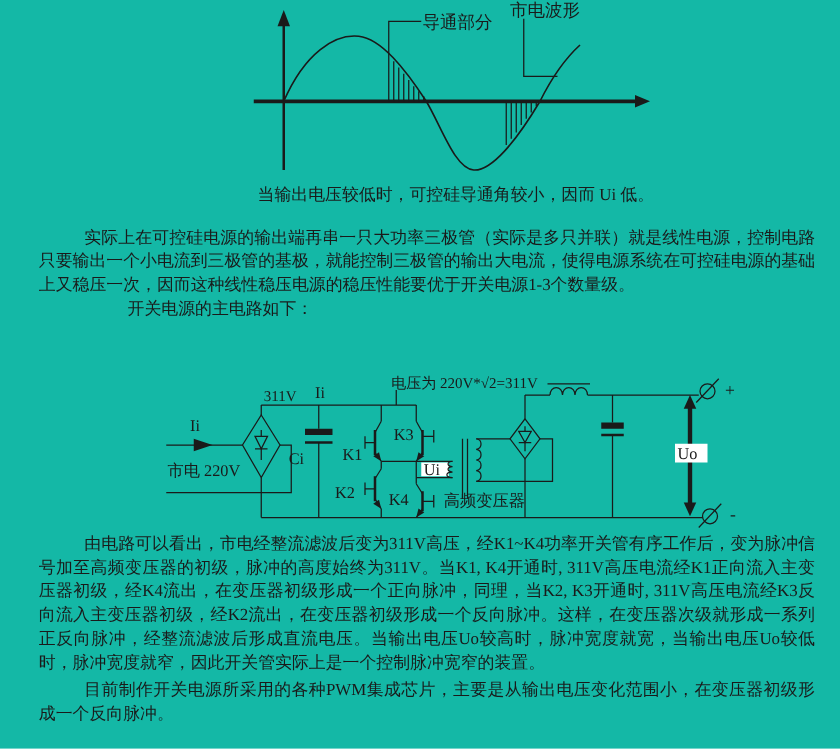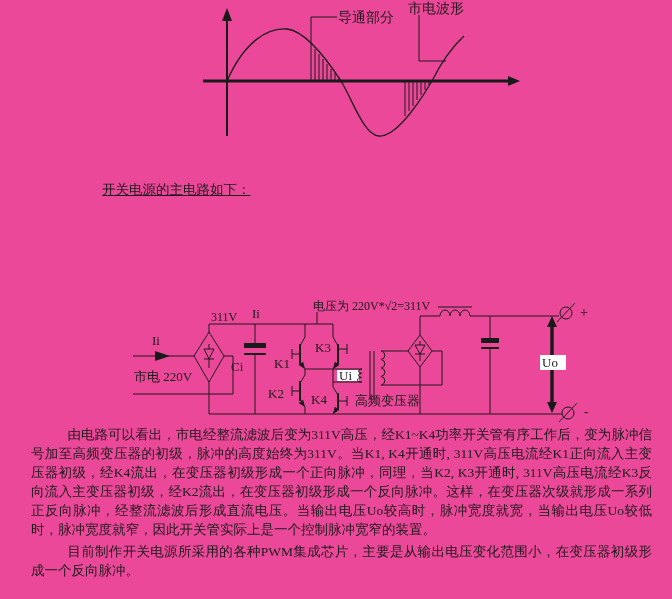--- a/index.html
+++ b/index.html
@@ -1,34 +1,34 @@
 <!DOCTYPE html>
 <html><head>
 <meta charset="utf-8">
 <style>
   html,body{margin:0;padding:0;background:#ffffff;}
-  .page{position:relative;width:672px;height:599px;background:#ec4899;overflow:hidden;
+  .page{position:relative;width:672px;height:599px;background:#14b8a6;overflow:hidden;
         font-family:"Liberation Serif","DejaVu Serif",serif;color:#1a1a1a;}
   svg{position:absolute;left:0;}
   svg line,svg path,svg polyline,svg polygon,svg circle,svg rect{stroke:#1a1a1a;fill:none;stroke-width:1;}
   svg polygon.solid{fill:#1a1a1a;stroke:none;}
   svg rect.solid{fill:#1a1a1a;stroke:none;}
   svg rect.mask{fill:#ffffff;stroke:none;}
   svg text{fill:#1a1a1a;stroke:none;font-family:"Liberation Serif","DejaVu Serif",serif;}
   .cjk13{font-size:13px;}
   .lat12{font-size:12px;}
   .lat13{font-size:13px;}
   .wave-caption{position:absolute;left:206px;top:147px;font-size:13.5px;white-space:nowrap;}
   .textblock{position:absolute;left:31px;width:621px;font-size:13.5px;line-height:19px;}
   .textblock p{margin:0;text-align:justify;text-indent:2.7em;}
   .textblock p.noj{text-align:left;text-indent:0;}
   .tb1{top:180px;}
   .tb2{top:425px;}
   .head2{padding-left:44px;margin-top:12px !important;}
-  .subline{padding-left:71px;text-decoration:underline;}
+  .subline{padding-left:71px;}
   .p3{margin-top:3px !important;}
 </style>
 </head>
 <body>
 
 <div class="page">
 
   <svg style="top:0" width="672" height="145" viewBox="0 0 672 145">
 
     <line x1="203" y1="81" x2="508" y2="81" style="stroke-width:3"></line>
@@ -58,22 +58,24 @@
       <line x1="425" y1="81" x2="425" y2="90"></line>
       <line x1="429" y1="81" x2="429" y2="85"></line>
     </g>
 
     <polyline points="337,17 311,17 311,44"></polyline>
     <text x="338" y="22" font-size="14">导通部分</text>
     <polyline points="419,15 419,61 446,61"></polyline>
     <text x="408" y="13" font-size="14">市电波形</text>
   </svg>
 
+  <div class="wave-caption">当输出电压较低时，可控硅导通角较小，因而 Ui 低。</div>
 
   <div class="textblock tb1">
+    <p>实际上在可控硅电源的输出端再串一只大功率三极管（实际是多只并联）就是线性电源，控制电路只要输出一个小电流到三极管的基极，就能控制三极管的输出大电流，使得电源系统在可控硅电源的基础上又稳压一次，因而这种线性稳压电源的稳压性能要优于开关电源1-3个数量级。</p>
     <p class="noj subline">开关电源的主电路如下：</p>
   </div>
 
   <svg style="top:291px" width="672" height="140" viewBox="0 0 672 140">
 
     <line x1="133" y1="65" x2="194" y2="65"></line>
     <polygon class="solid" points="170,65 155,60 155,70"></polygon>
     <text class="lat13" x="152" y="54">Ii</text>
     <text class="cjk13" x="134" y="90">市电 220V</text>
     <polyline points="133,103 233,103 233,65 224,65"></polyline>

